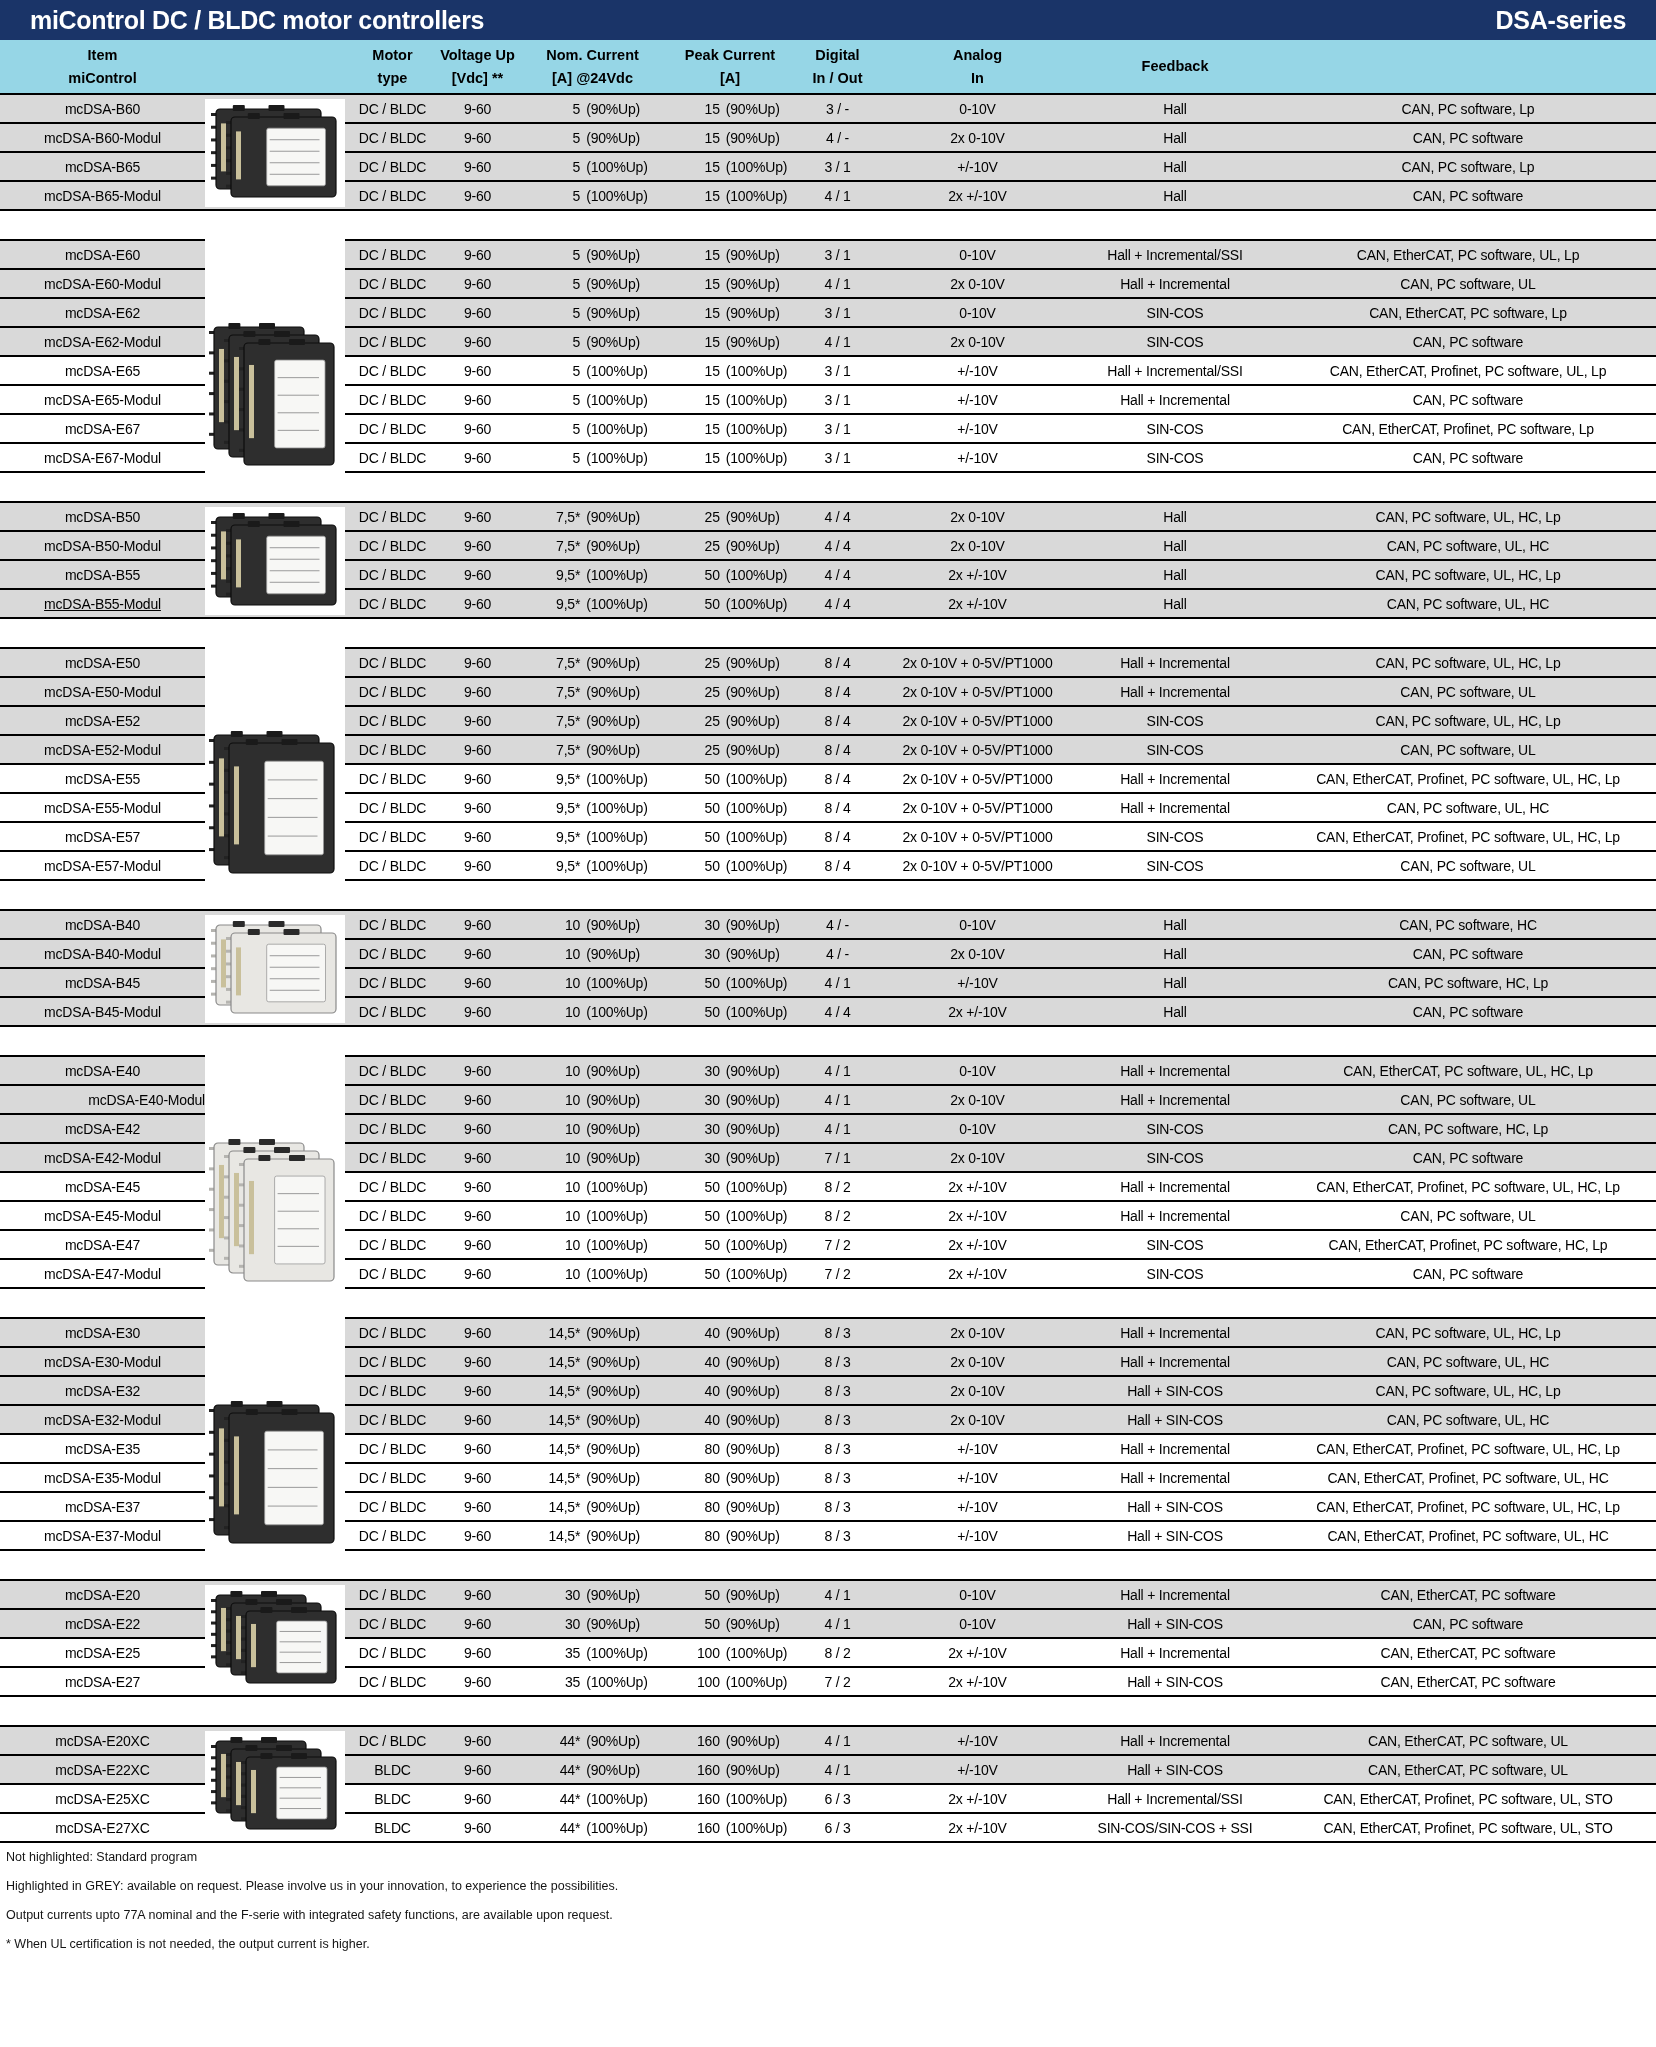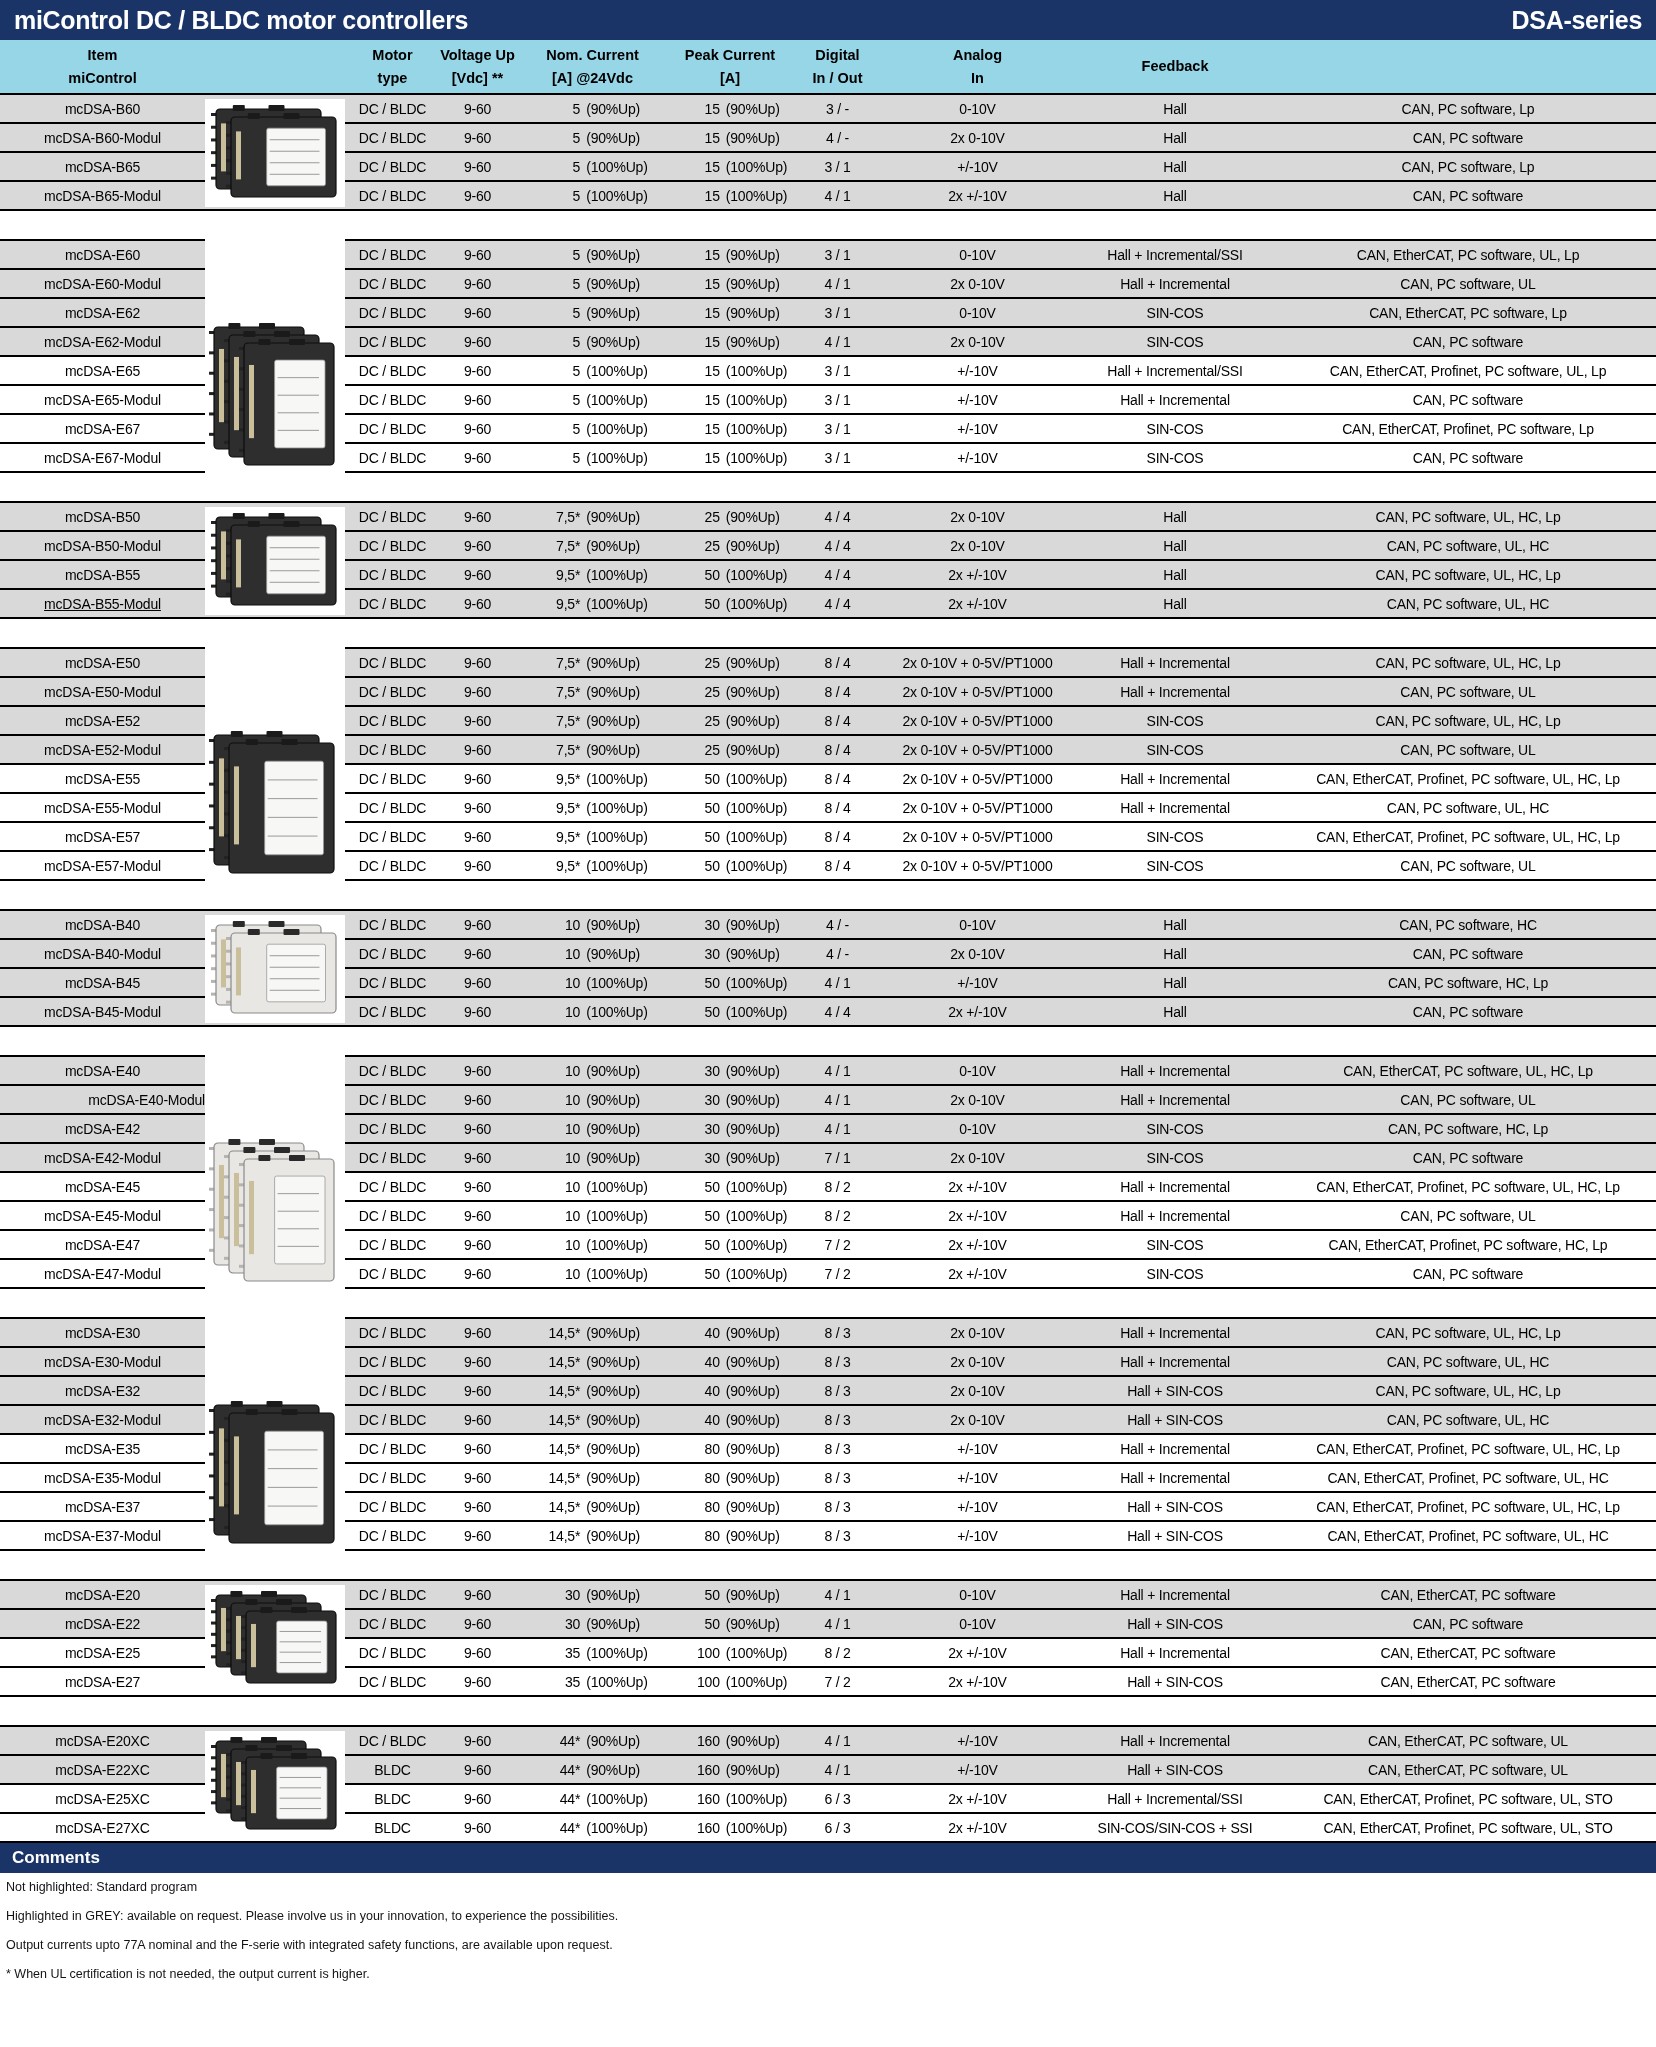--- a/index.html
+++ b/index.html
@@ -1,20 +1,20 @@
 <!DOCTYPE html>
 <html><head>
 <meta charset="utf-8">
 <style>
   html,body{margin:0;padding:0;background:#fff;}
   .sheet{position:relative;width:1656px;height:2047px;overflow:hidden;background:#fff;
          font-family:"Liberation Sans",sans-serif;color:#000;}
   .grid{display:grid;grid-template-columns:205px 140px 95px 75px 155px 120px 95px 185px 210px 1fr;}
   .titlebar{height:40px;background:var(--navy);color:#fff;display:flex;align-items:center;
-            justify-content:space-between;padding:0 14px;box-sizing:border-box;
+            justify-content:space-between;padding:0 30px;box-sizing:border-box;
             font-weight:bold;font-size:25px;letter-spacing:-0.3px;}
   .colheaders{height:53px;background:var(--cyan);font-weight:bold;font-size:14.5px;align-items:center;}
   .hcell{display:flex;flex-direction:column;justify-content:center;text-align:center;line-height:1.55;}
   .group{border-top:2px solid #000;margin-bottom:28px;position:relative;}
   #groups > .group:last-child{margin-bottom:0;}
   .row{height:29px;box-sizing:border-box;border-bottom:2px solid #000;align-items:center;
        font-size:14px;letter-spacing:-0.2px;background:#fff;}
   .row.grey{background:var(--grey);}
   .cell{text-align:center;white-space:nowrap;overflow:hidden;}
   .split{display:grid;grid-template-columns:44% 56%;white-space:nowrap;}
@@ -1333,22 +1333,19 @@
             <rect x="44" y="34.96" width="5" height="43.199999999999996" fill="#c9c09b"></rect>
             <rect x="69.6" y="32.08" width="50.400000000000006" height="51.839999999999996" rx="2" fill="#f7f7f5" stroke="#999" stroke-width="0.8"></rect>
             <line x1="72.6" y1="42.44799999999999" x2="114" y2="42.44799999999999" stroke="#9a9a9a" stroke-width="1"></line>
             <line x1="72.6" y1="52.815999999999995" x2="114" y2="52.815999999999995" stroke="#9a9a9a" stroke-width="1"></line>
             <line x1="72.6" y1="63.184" x2="114" y2="63.184" stroke="#9a9a9a" stroke-width="1"></line>
             <line x1="72.6" y1="73.55199999999999" x2="114" y2="73.55199999999999" stroke="#9a9a9a" stroke-width="1"></line>
           </svg>
         </div>
       </div>
     </div>
-  <div class="commentsbar">
-    <span>Comments</span>
-  </div>
   <div id="commentlines">
       <div class="comment">Not highlighted: Standard program</div>
       <div class="comment">Highlighted in GREY: available on request. Please involve us in your innovation, to experience the possibilities.</div>
       <div class="comment">Output currents upto 77A nominal and the F-serie with integrated safety functions, are available upon request.</div>
       <div class="comment">* When UL certification is not needed, the output current is higher.</div>
     </div>
 </div>
 
 </body></html>

